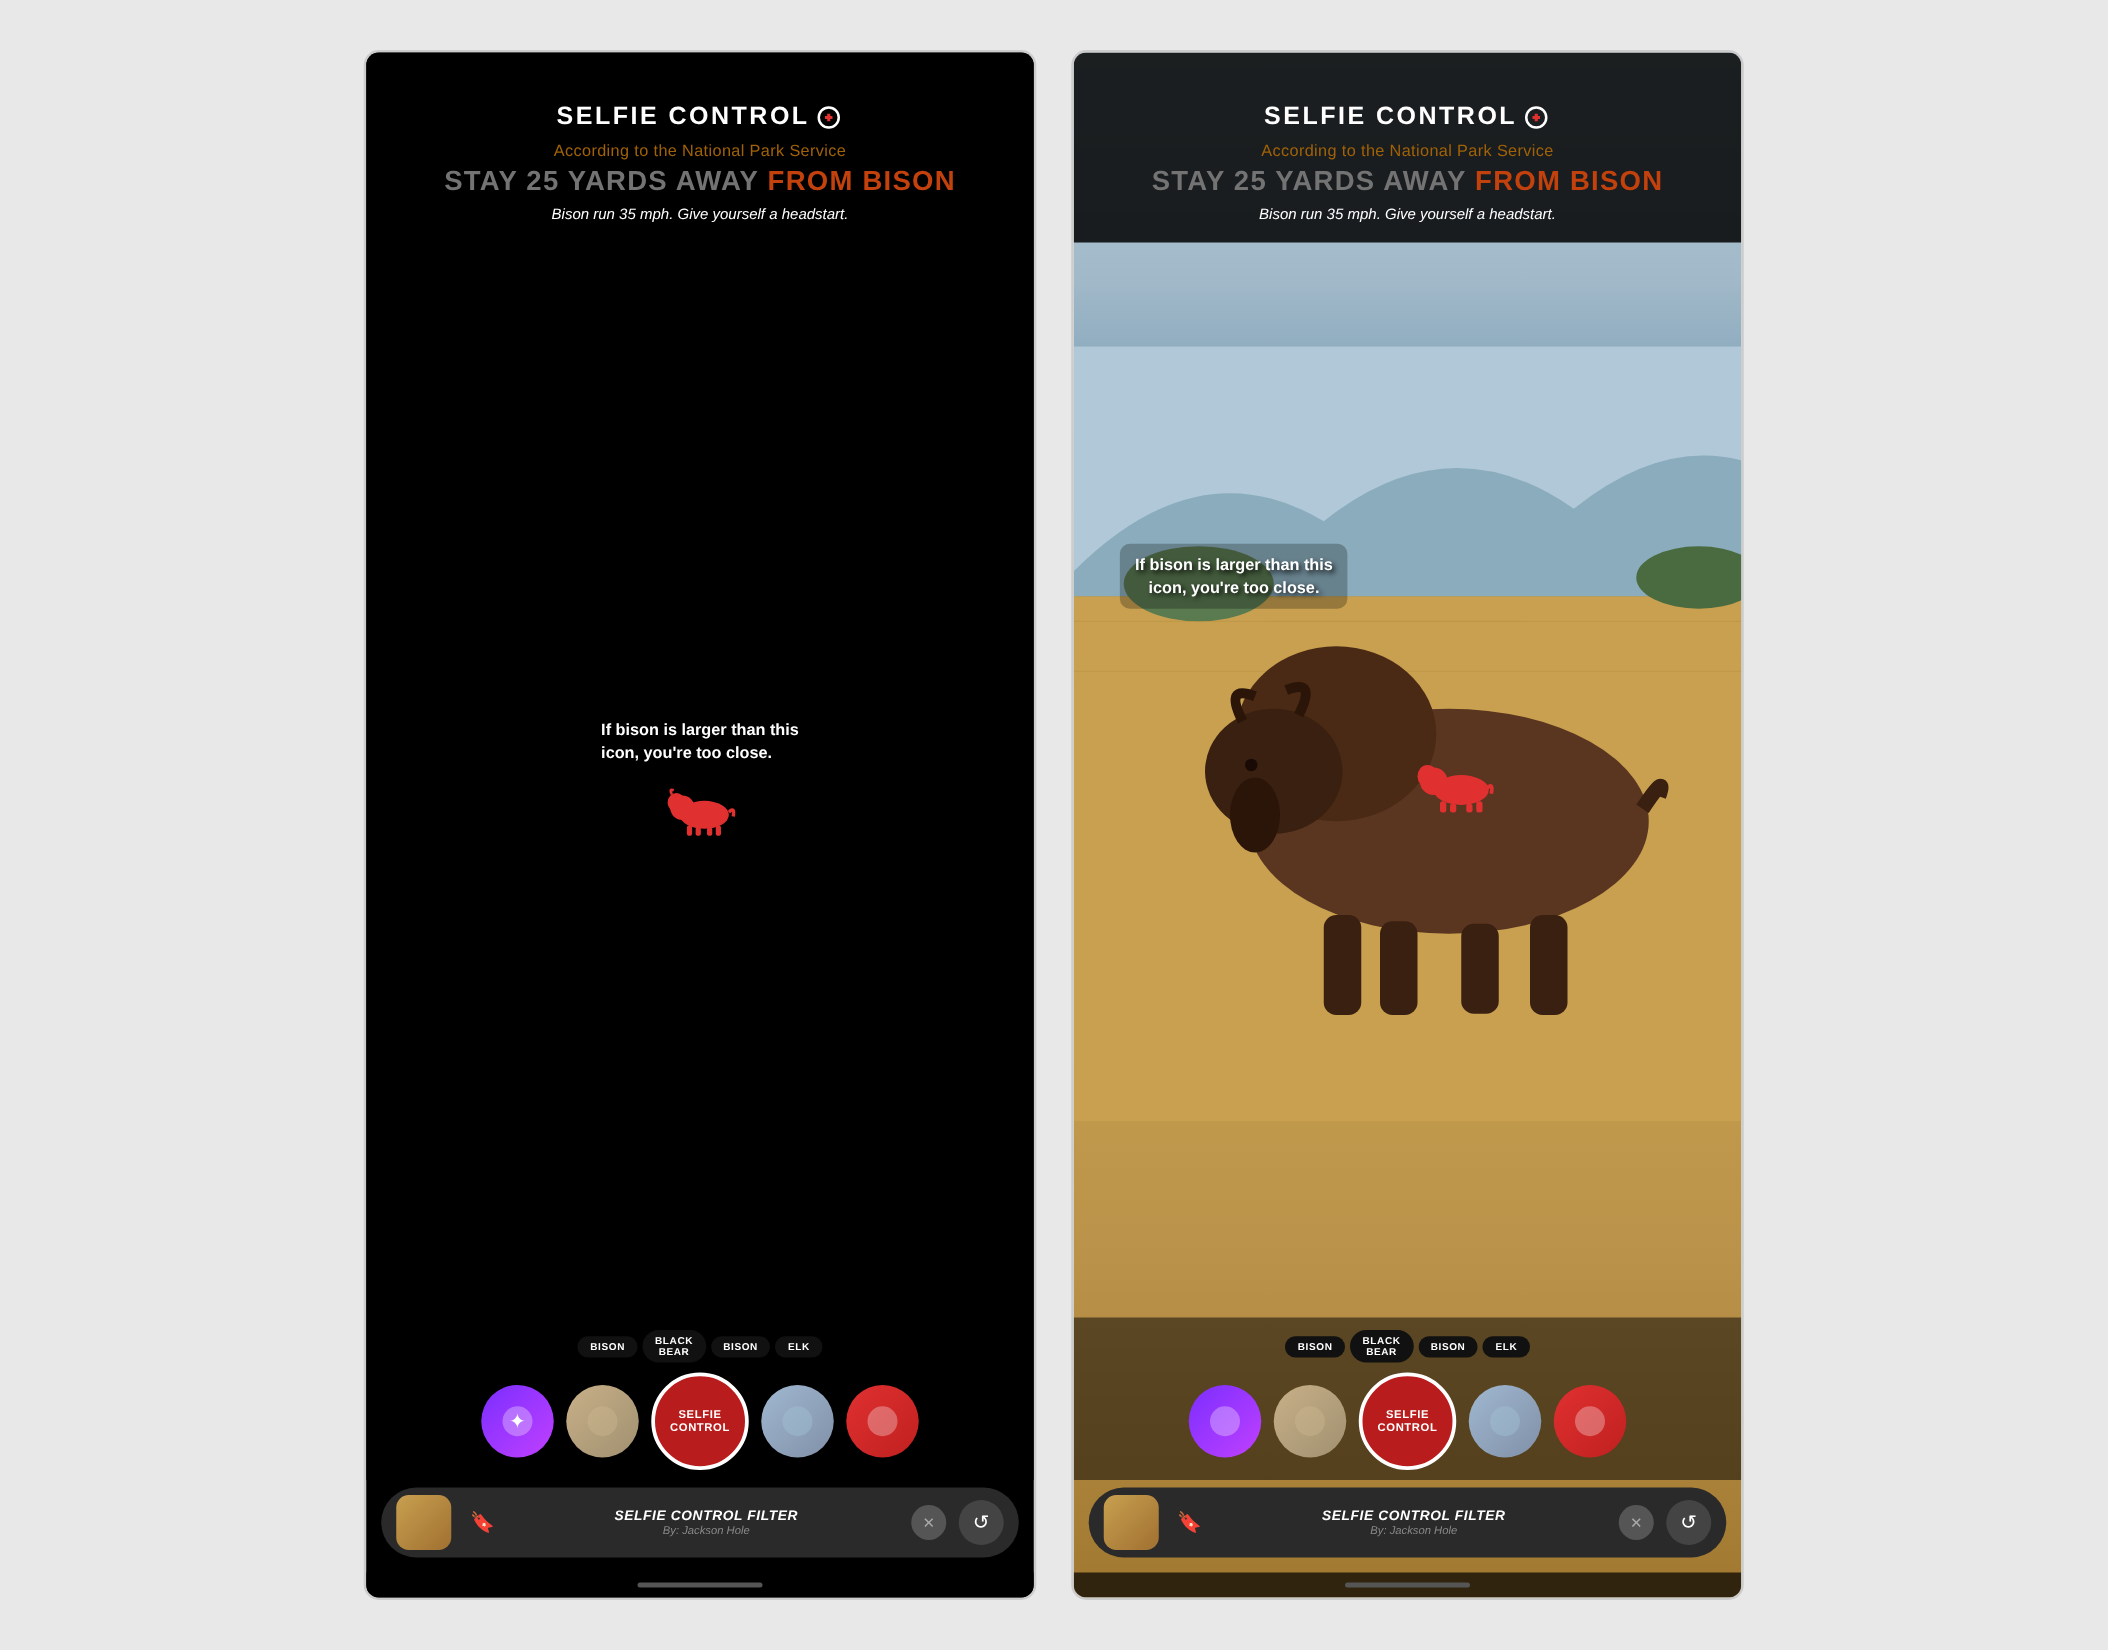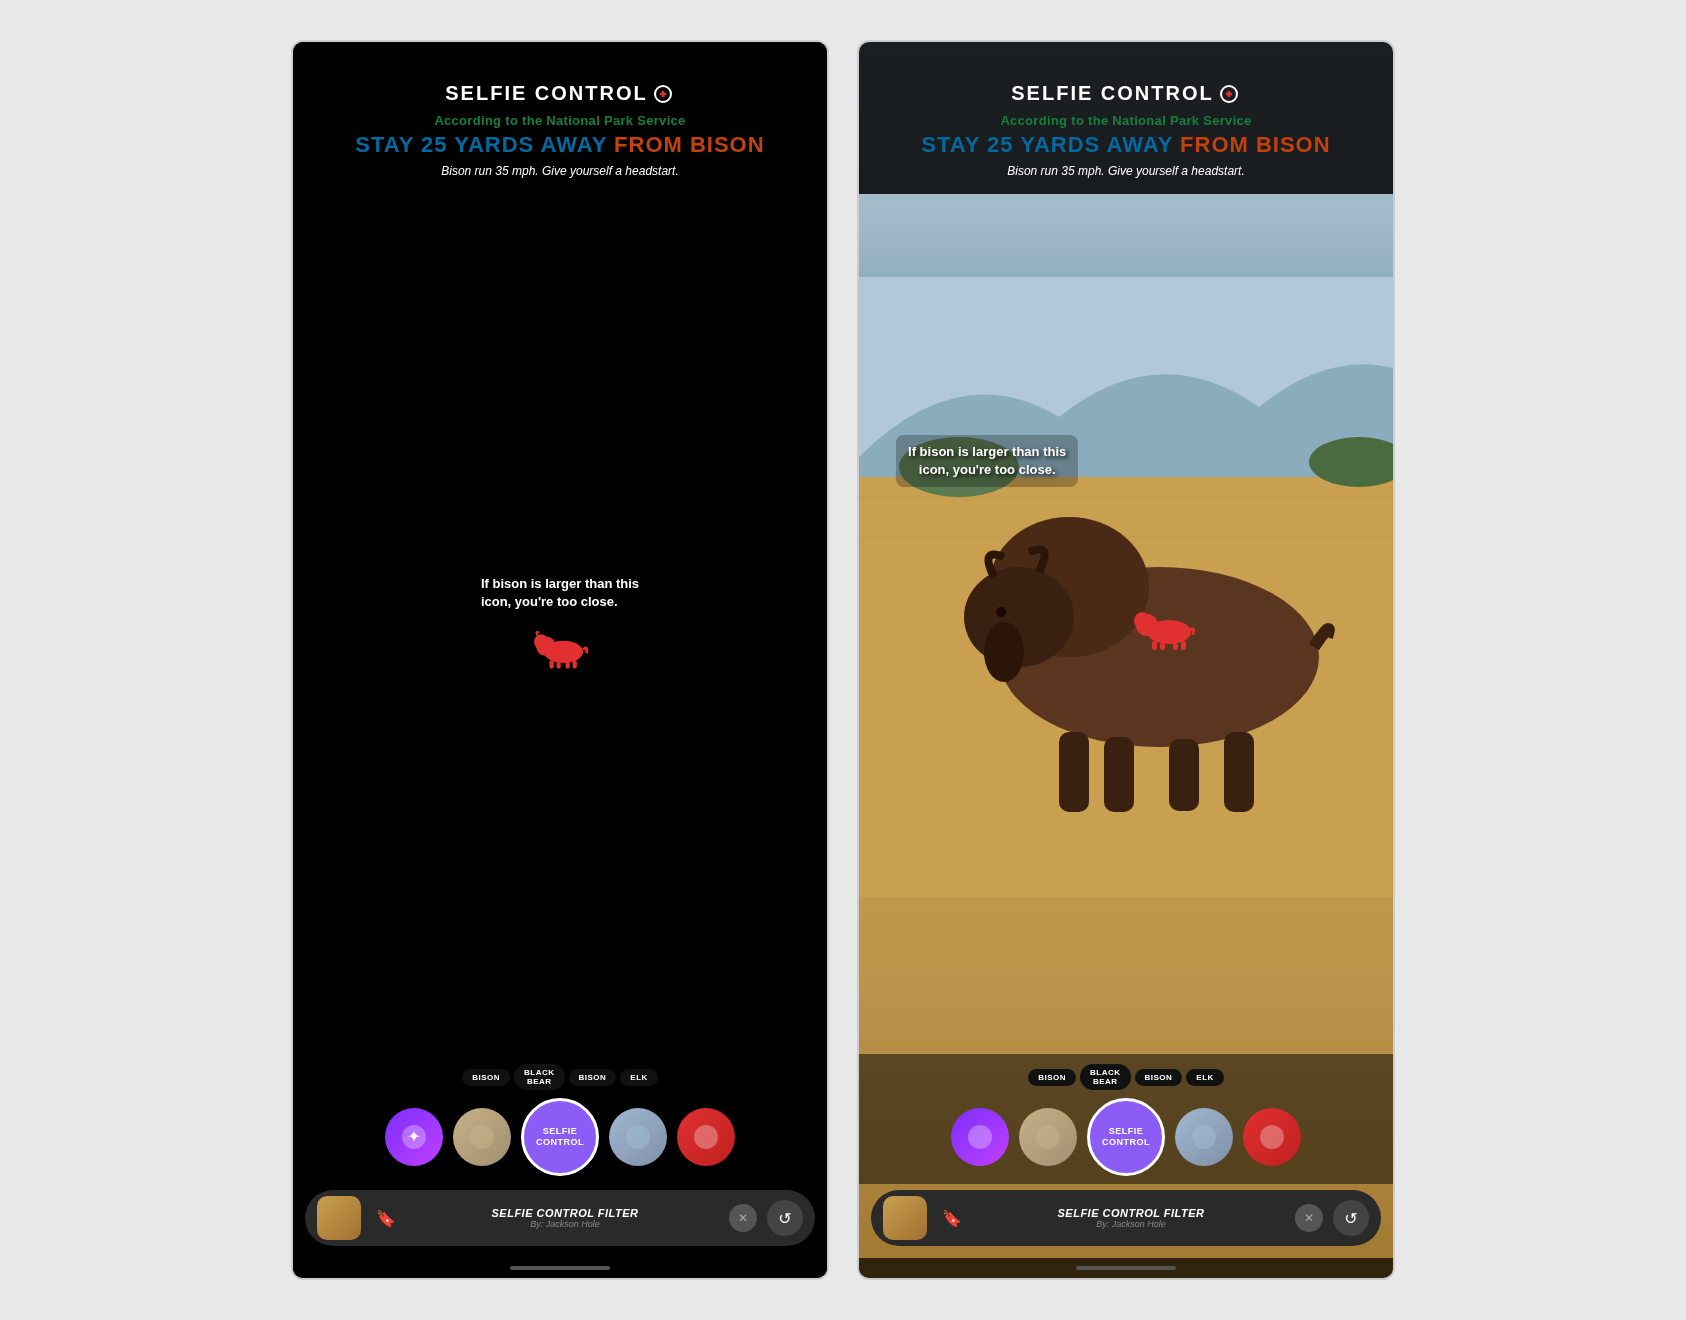--- a/index.html
+++ b/index.html
@@ -88,34 +88,34 @@
     }
     .logo-icon {
       width: 24px;
       height: 20px;
       margin-left: 3px;
       display: inline-flex;
       align-items: center;
     }
     .logo-icon svg { width: 100%; height: 100%; }
     .subtitle {
-      color: #15803d;
+      color: #a16207;
       font-size: 13px;
-      font-weight: 700;
+      font-weight: 400;
       margin-bottom: 4px;
       letter-spacing: 0.3px;
     }
     .headline {
       font-size: 22px;
       font-weight: 900;
       letter-spacing: 1px;
       line-height: 1.2;
       margin-bottom: 6px;
     }
-    .headline .red { color: #0369a1; }
+    .headline .red { color: #737373; }
     .headline .white { color: #c2410c; }
     .tagline {
       color: #fff;
       font-style: italic;
       font-size: 12px;
       font-weight: 400;
     }
     .middle-section {
       flex: 1;
       display: flex;
@@ -192,21 +192,21 @@
       display: flex;
       align-items: center;
       justify-content: center;
       flex-shrink: 0;
       position: relative;
     }
     .filter-circle.active {
       width: 78px;
       height: 78px;
       border: 3px solid #fff;
-      background: #8b5cf6;
+      background: #b91c1c;
     }
     .filter-circle.purple-bg { background: linear-gradient(135deg, #7b2eff, #c040ff); }
     .filter-circle.sandy-bg { background: linear-gradient(135deg, #c8b088, #a09070); }
     .filter-circle.sky-bg { background: linear-gradient(135deg, #a0b8d0, #8090a8); }
     .filter-circle.red-bg { background: linear-gradient(135deg, #e03030, #c02020); }
     .selfie-control-label {
       color: #fff;
       font-size: 9px;
       font-weight: 900;
       text-align: center;

